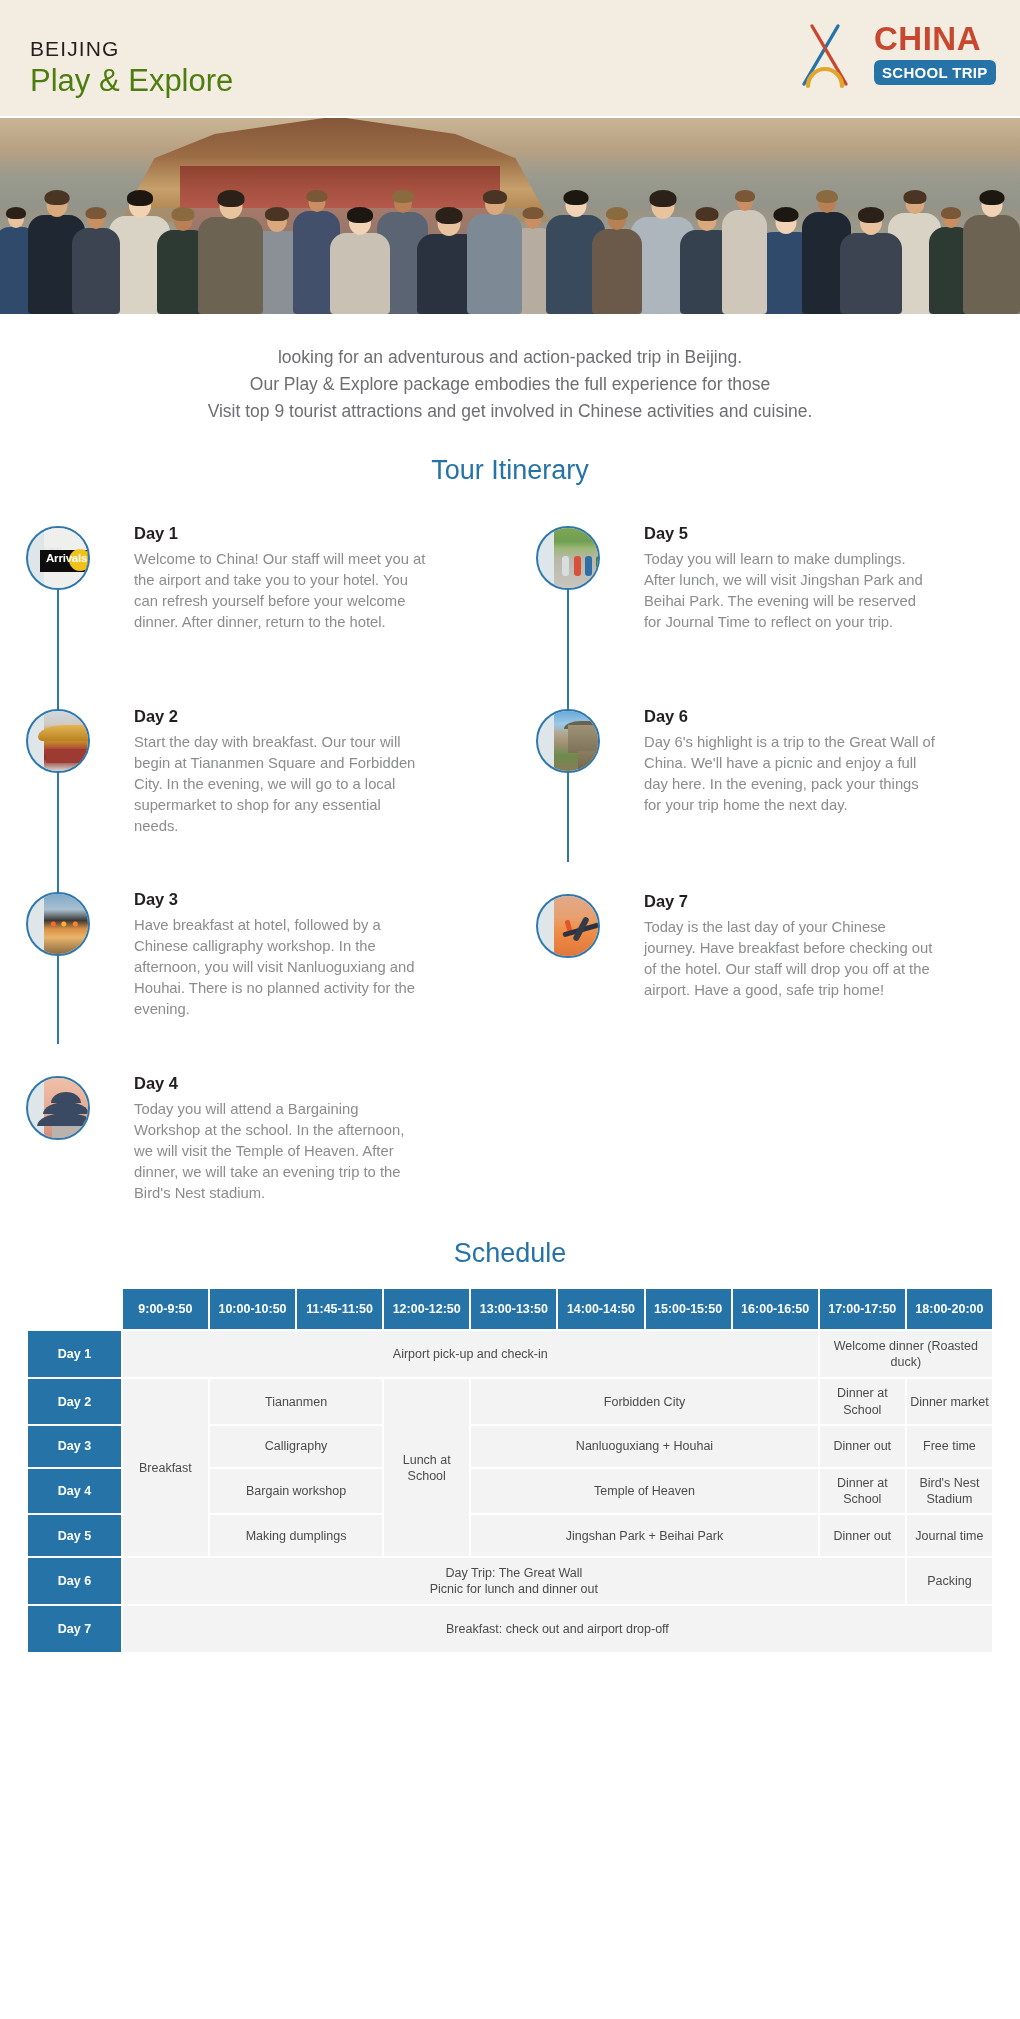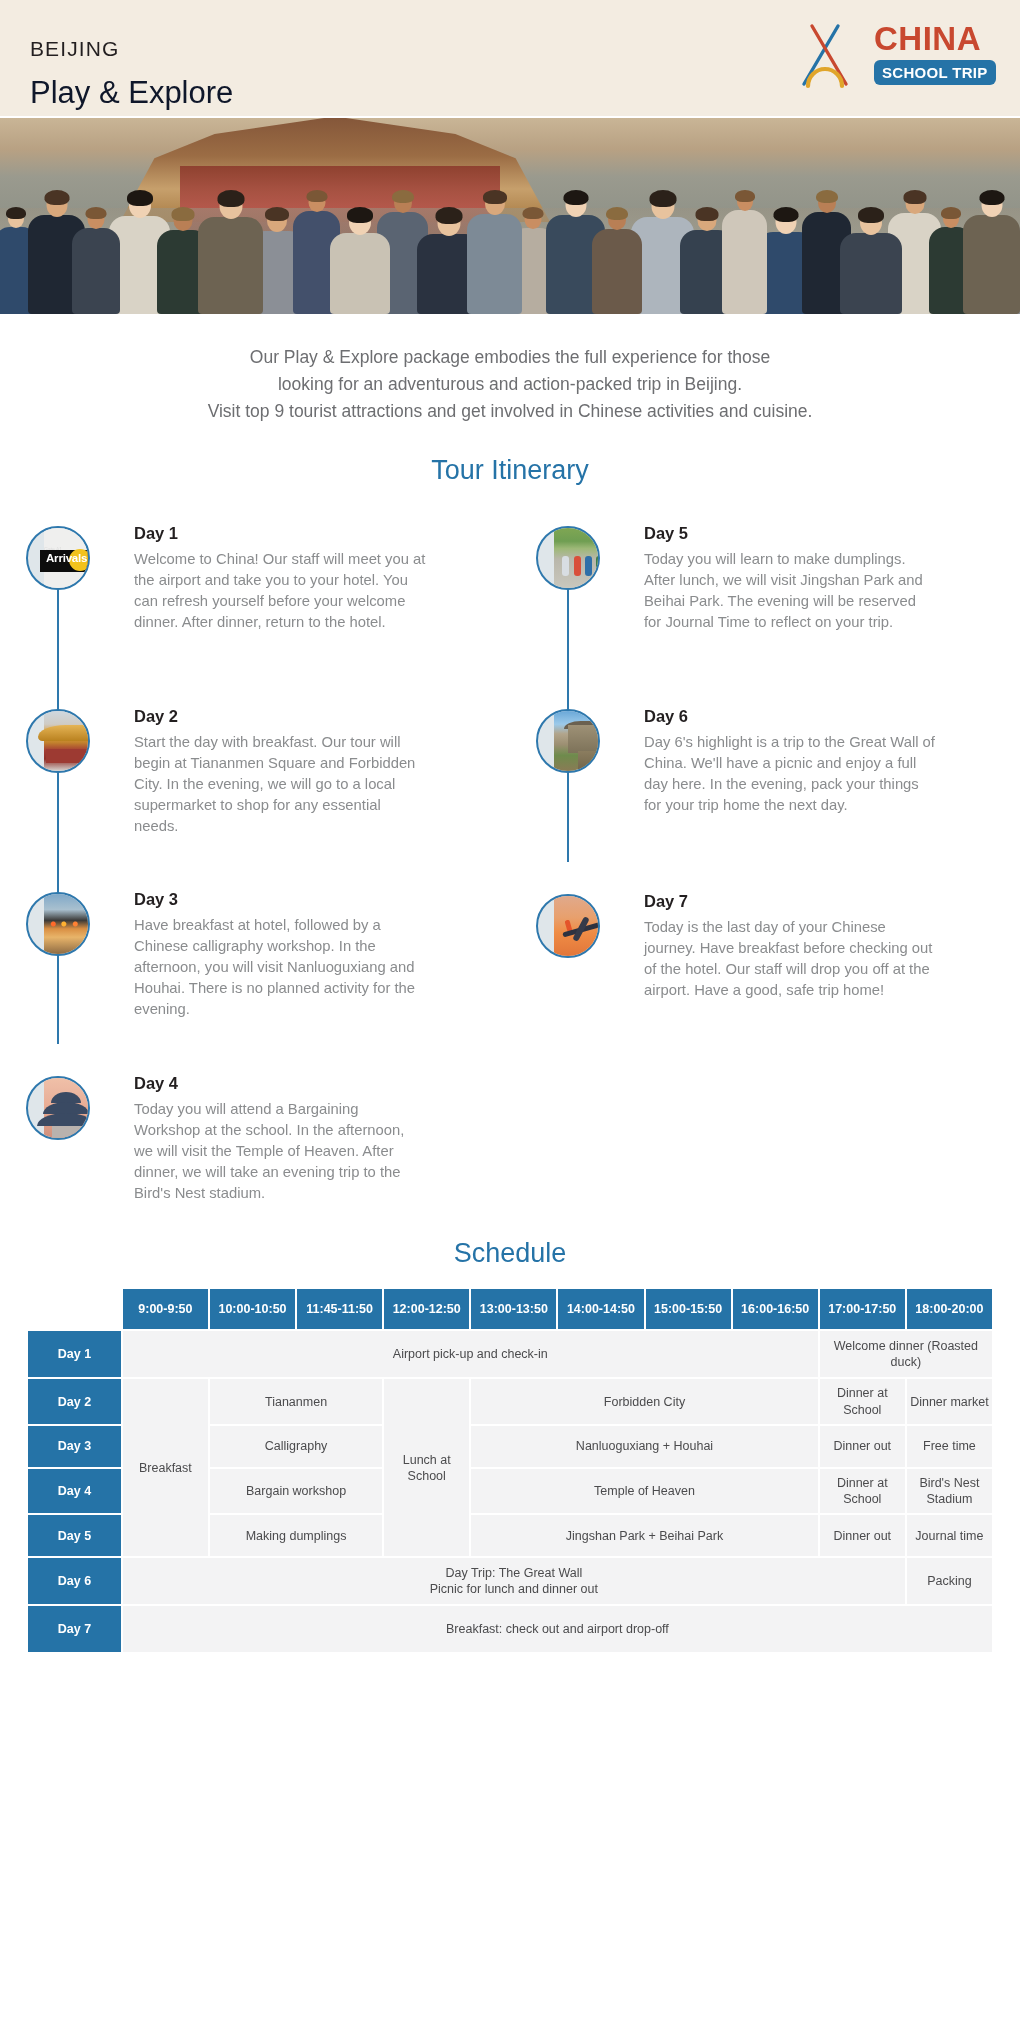--- a/index.html
+++ b/index.html
@@ -19,22 +19,22 @@
     width:1020px; height:118px;
     background:#f3ece1;
     border-bottom:2px solid #ffffff;
   }
   .header-titles { position:absolute; left:30px; top:36px; }
   .kicker {
     font-size:21px; letter-spacing:1.1px;
     color:#231f20; font-weight:400; line-height:1.25;
   }
   .title {
-    font-size:31px; color:#0f172a; font-weight:400;
-    margin-top:12px; line-height:1.2;
+    font-size:31px; color:#4d7c0f; font-weight:400;
+    margin-top:0; line-height:1.2;
   }
   .logo { position:absolute; right:26px; top:20px; width:200px; height:70px; }
   .logo-mark { position:absolute; left:0; top:0; width:62px; height:70px; }
   .logo-right { position:absolute; left:80px; top:2px; width:132px; }
   .logo-china {
     font-size:33px; font-weight:bold; letter-spacing:0.5px;
     color:#c8482f; line-height:1; font-family:"Liberation Sans", sans-serif;
   }
   .logo-badge {
     margin-top:5px; background:#2573a7; border-radius:6px;
@@ -370,22 +370,22 @@
         <div class="head" style="width: 21px; height: 24px; top: 0px; background: rgb(240, 210, 180);"></div>
         <div class="head" style="width: 25px; height: 15px; top: -3px; border-radius: 50% 50% 38% 38%; background: rgb(29, 23, 18);"></div>
       </div>
       <div class="ppl" style="left: 1007px; width: 48px; height: 104px; z-index: 10;">
         <div class="body" style="height: 86px; background: rgb(139, 143, 150);"></div>
       </div>
     </div>
 </div>
 
 <div class="intro">
+  <div>looking for an adventurous and action-packed trip in Beijing.</div>
   <div>Our Play &amp; Explore package embodies the full experience for those</div>
-  <div>looking for an adventurous and action-packed trip in Beijing.</div>
   <div>Visit top 9 tourist attractions and get involved in Chinese activities and cuisine.</div>
 </div>
 
 <div class="section-heading itinerary-heading">Tour Itinerary</div>
 
 <div class="timeline">
   <div class="col-left">
     <div class="tl-line" style="left:57px; top:64px; height:470px;"></div>
 
     <div class="day-item" style="left:26px; top:16px;">

